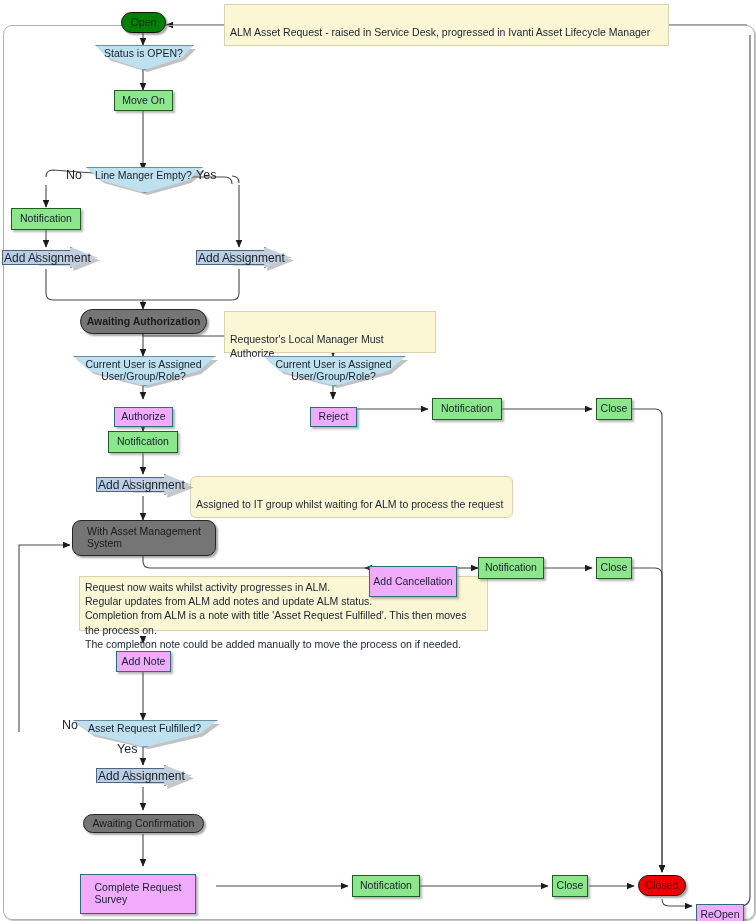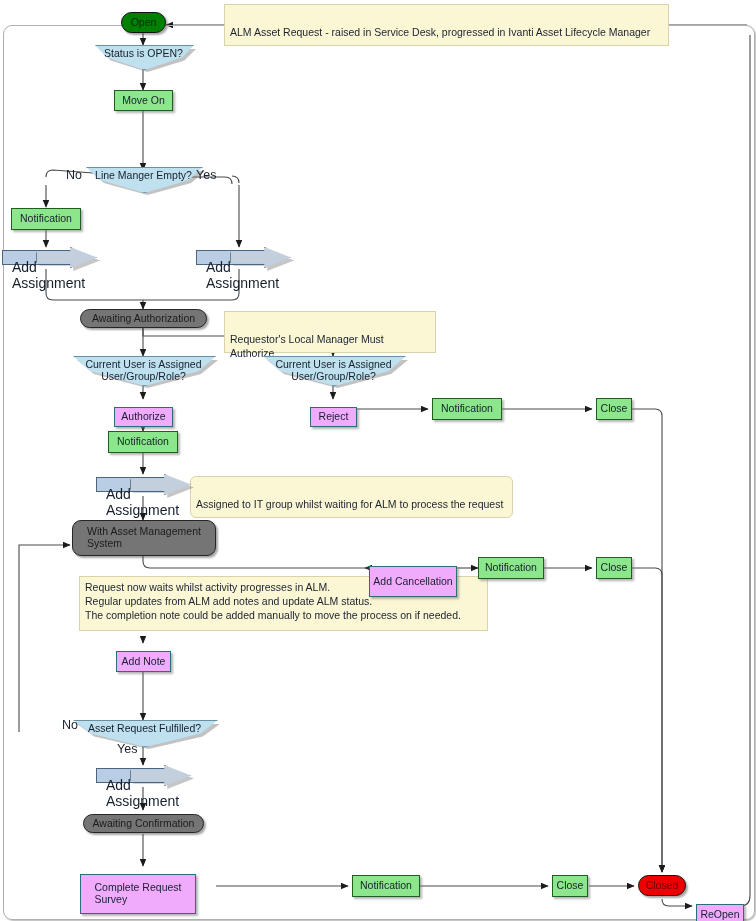--- a/index.html
+++ b/index.html
@@ -39,21 +39,21 @@
   
   .asg{position:absolute;z-index:3;}
   .asg .body{position:absolute;left:0;top:3px;height:15px;width:74%;
       background:#b9cde4;border:1px solid #4d6480;box-sizing:border-box;}
   .asg .head{position:absolute;left:36%;top:0;width:64%;height:21px;
       background:#c3cfdd;border:1px solid #5a6e86;box-sizing:border-box;
       clip-path:polygon(0 25%,56% 25%,56% 0,100% 50%,56% 100%,56% 75%,0 75%);}
   .asg .headsh{position:absolute;left:calc(36% + 3px);top:3px;width:64%;height:21px;
       background:rgba(120,120,120,.42);
       clip-path:polygon(0 25%,56% 25%,56% 0,100% 50%,56% 100%,56% 75%,0 75%);}
-  .asg .lbl{position:absolute;left:2px;top:12px;font-size:14px;color:#16202c;z-index:4;margin-left:8px;}
+  .asg .lbl{position:absolute;left:2px;top:4px;font-size:12px;color:#16202c;z-index:4;}
 
   
   .note{position:absolute;background:#fbf7d5;border:1px solid #d8d3a8;
         font-size:10.5px;color:#1a2230;padding:20px 5px;box-sizing:border-box;
         line-height:1.35;z-index=2;z-index:2;}
 
   .bigbox{position:absolute;border:1px solid #b0b0b0;border-radius:9px;
           box-shadow:1px 1px 1px rgba(150,150,150,.6);z-index:1;}
 
   .yn{position:absolute;font-size:12.5px;color:#1a2230;z-index:4;}
@@ -193,21 +193,21 @@
     <div class="lbl">Add Assignment</div>
   </div>
 
   <div class="asg" style="left:196px;top:247px;width:95px;height:22px;">
     <div class="headsh"></div>
     <div class="body"></div>
     <div class="head"></div>
     <div class="lbl">Add Assignment</div>
   </div>
 
-  <div class="node pill pill-gray" style="left:80px;top:309px;width:127px;height:19px;">Awaiting Authorization</div>
+  <div class="node pill pill-gray" style="left:80px;top:309px;width:127px;height:25px;font-weight:bold;">Awaiting Authorization</div>
 
   <div class="note" style="left:224px;top:311px;width:212px;height:17px;">Requestor's Local Manager Must Authorize</div>
 
   <div class="cond" style="left:73px;top:356px;width:141px;height:28px;">
     <div class="hexsh"></div>
     <div class="hex"></div>
     <div class="lbl">
       <span>Current User is Assigned</span><br>
       <span>User/Group/Role?</span>
     </div>
@@ -250,20 +250,21 @@
 
   <div class="node task" style="left:369px;top:558px;width:88px;height:31px;">Add Cancellation</div>
 
   <div class="node act" style="left:478px;top:557px;width:66px;height:22px;">Notification</div>
 
   <div class="node act" style="left:596px;top:557px;width:36px;height:22px;">Close</div>
 
   <div class="note" style="left:79px;top:576px;width:409px;height:55px;padding:3px 5px;">
     <div>Request now waits whilst activity progresses in ALM.</div>
     <div>Regular updates from ALM add notes and update ALM status.</div>
+    <div>Completion from ALM is a note with title 'Asset Request Fulfilled'. This then moves the process on.</div>
     <div>The completion note could be added manually to move the process on if needed.</div>
   </div>
 
   <div class="node task" style="left:116px;top:643px;width:55px;height:21px;">Add Note</div>
 
   <div class="cond" style="left:73px;top:720px;width:143px;height:25px;">
     <div class="hexsh"></div>
     <div class="hex"></div>
     <div class="lbl">Asset Request Fulfilled?</div>
   </div>

